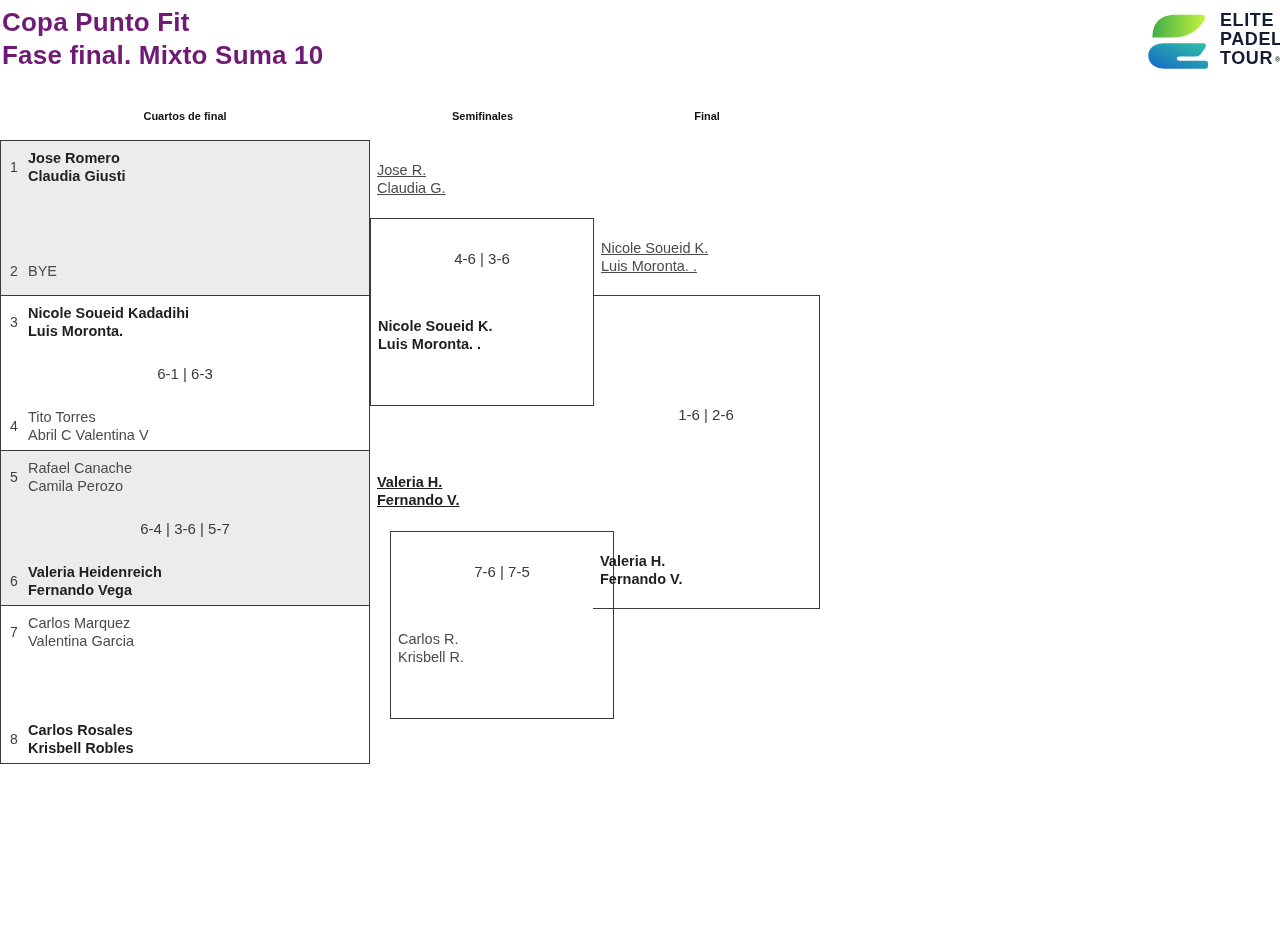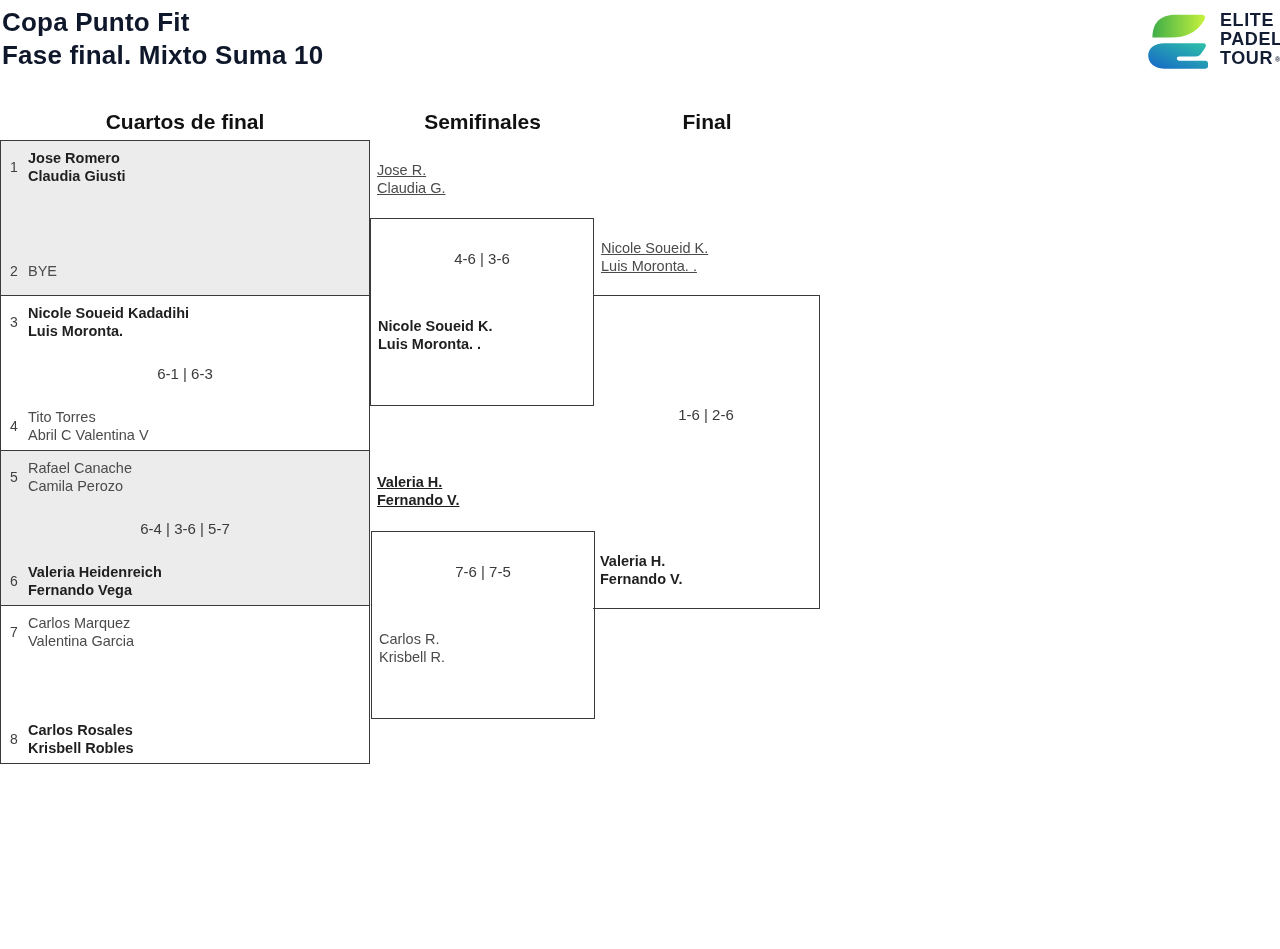--- a/index.html
+++ b/index.html
@@ -2,30 +2,30 @@
 <html><head>
 <meta charset="utf-8">
 <style>
   html,body{margin:0;padding:0;background:#fff;}
   .page{
     position:relative;width:1280px;height:949px;background:#ffffff;
     font-family:"Liberation Sans","DejaVu Sans",sans-serif;overflow:hidden;
   }
   
   .title{position:absolute;left:2px;top:6px;margin:0;font-size:26px;line-height:33px;
-    font-weight:700;color:#0f172a;letter-spacing:0.2px;}
+    font-weight:700;color:#701a75;letter-spacing:0.2px;}
   .title-line{display:block;}
   .logo{position:absolute;left:1137px;top:8px;display:flex;align-items:center;gap:5px;}
   .logo-mark{width:78px;height:64px;display:block;}
   .logo-text{display:flex;flex-direction:column;justify-content:center;
     font-weight:700;font-size:18px;line-height:19px;letter-spacing:0.6px;color:#131d33;}
   .tour-line{white-space:nowrap;}
   .reg{font-size:7px;vertical-align:2px;margin-left:2px;letter-spacing:0;}
   
-  .round-header{position:absolute;top:110px;font-size:21px;font-weight:700;color:#111;
+  .round-header{position:absolute;top:110px;font-size:11px;font-weight:700;color:#111;
     text-align:center;}
   .rh-qf{left:0;width:370px;}
   .rh-sf{left:371px;width:223px;}
   .rh-f{left:594px;width:226px;}
   
   .match{position:absolute;box-sizing:border-box;border:1px solid #3a3a3a;background:transparent;}
   .qf{left:0;width:370px;}
   .qf.shaded{background:#ececec;}
   .slot{position:absolute;left:9px;right:8px;height:36px;display:flex;align-items:center;}
   .slot-top{top:8px;}
@@ -162,21 +162,21 @@
     <div class="inbox-team winner">
       <span class="team-line">Nicole Soueid K.</span>
       <span class="team-line">Luis Moronta. .</span>
     </div>
   </section>
 
   <div class="float-team winner" style="left:377px;top:473px;">
     <span class="team-line">Valeria H.</span>
     <span class="team-line">Fernando V.</span>
   </div>
-  <section class="match sf" style="left:371px;top:531px;">
+  <section class="match sf" style="left:390px;top:531px;">
     <div class="score">7-6 | 7-5</div>
     <div class="inbox-team loser">
       <span class="team-line">Carlos R.</span>
       <span class="team-line">Krisbell R.</span>
     </div>
   </section>
 
   <div class="float-team loser" style="left:601px;top:239px;">
     <span class="team-line">Nicole Soueid K.</span>
     <span class="team-line">Luis Moronta. .</span>

